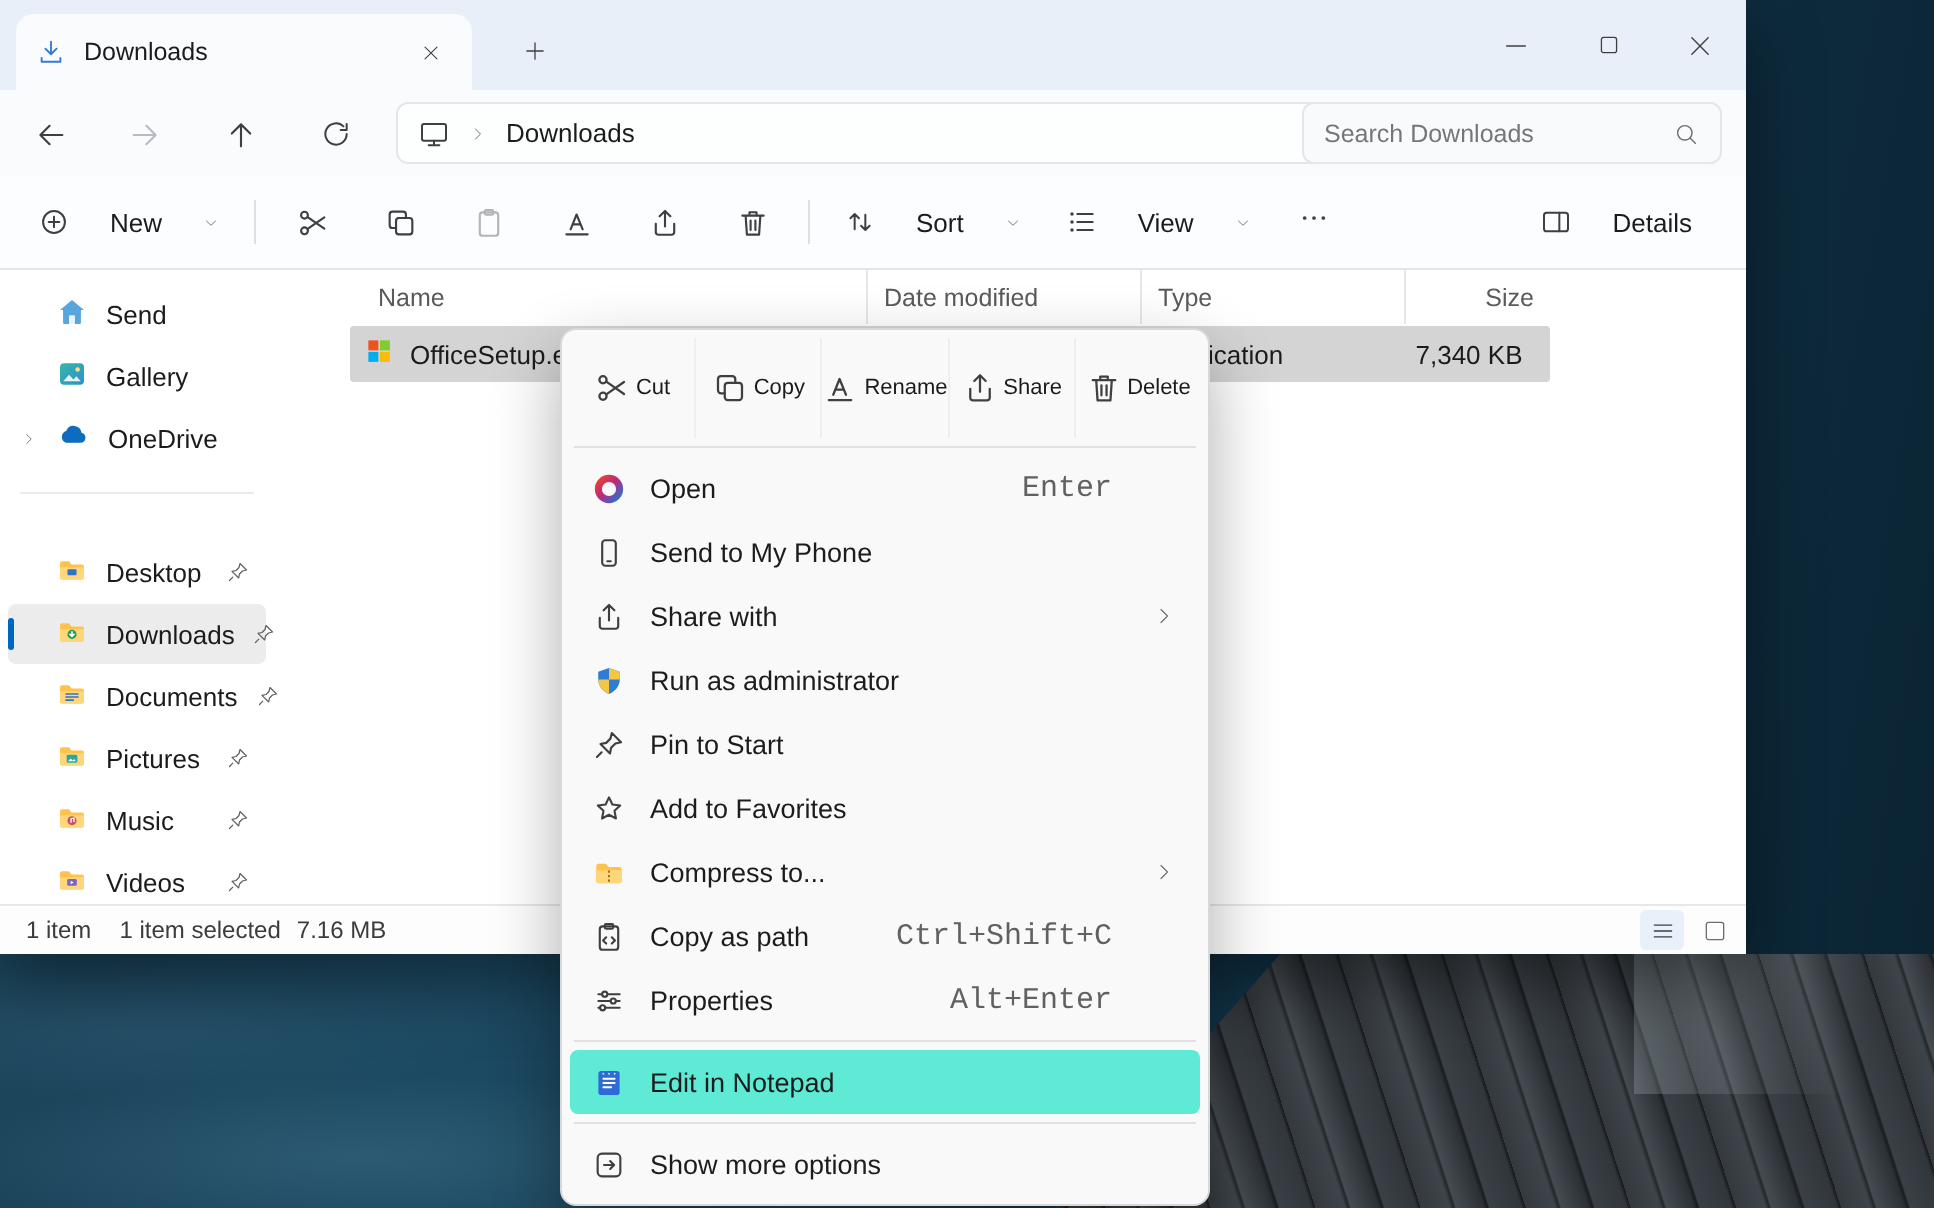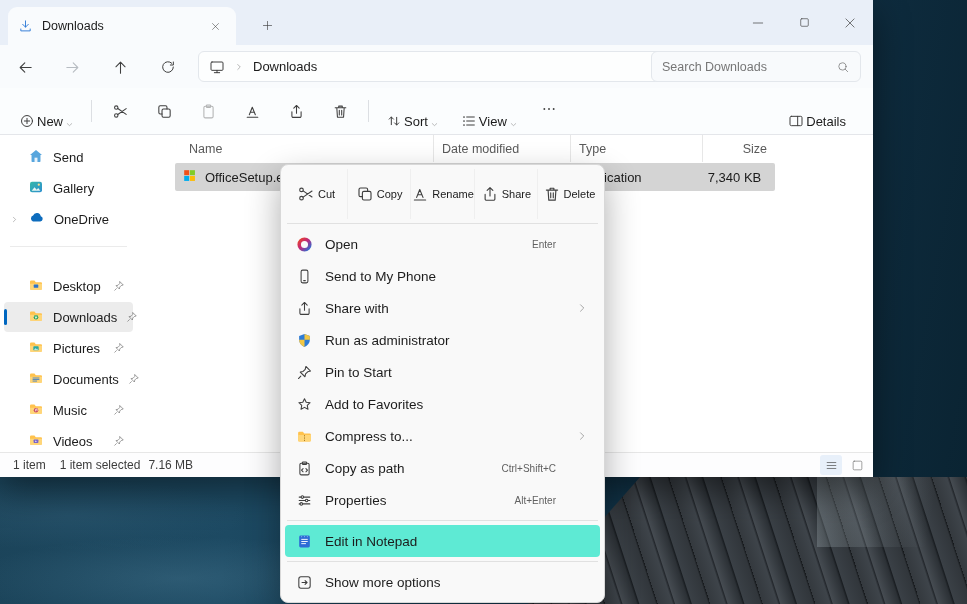--- a/index.html
+++ b/index.html
@@ -44,21 +44,21 @@
     border:1px solid #e3e7ec; border-radius:6px; display:flex; align-items:center; padding:0 10px; gap:9px; font-size:13px; }
   .searchbar { position:absolute; right:12px; top:6px; width:210px; height:31px; background:#f8fafc;
     border:1px solid #e3e7ec; border-radius:6px; display:flex; align-items:center; padding:0 10px; gap:6px; }
   .searchbar input { flex:1; border:none; outline:none; background:transparent; font-family:inherit;
     font-size:12.5px; color:#1b1b1b; min-width:0; }
   .searchbar input::placeholder { color:#767676; }
 
   
   .toolbar { position:absolute; left:0; top:88px; right:0; height:47px; background:#fbfdfe;
     border-bottom:1px solid #e4e6ea; display:flex; align-items:center; padding:0 8px; }
-  .tbtn { display:flex; align-items:flex-end; gap:2px; height:36px; padding:0 11px; border-radius:4px; font-size:13px; }
+  .tbtn { display:flex; align-items:center; gap:20px; height:36px; padding:0 11px; border-radius:4px; font-size:13px; }
   .tool-ic { width:44px; height:36px; display:flex; align-items:center; justify-content:center; border-radius:4px; }
   .tool-ic.disabled { opacity:.38; }
   .tsep { width:1px; height:22px; background:#dcdfe3; margin:0 6px; }
   .details-btn { margin-left:auto; margin-right:8px; }
 
   
   .wbody { position:absolute; left:0; top:135px; right:0; bottom:25px; background:#fff; overflow:hidden; }
   .sidebar { position:absolute; left:0; top:0; width:137px; bottom:0; background:#fff; }
   .sb-item { position:relative; display:flex; align-items:center; gap:9px; height:30px;
     margin:1px 4px; padding-left:24px; border-radius:4px; font-size:13px; }
@@ -98,21 +98,21 @@
   .cmenu { position:absolute; left:280px; top:164px; width:325px; z-index:10; background:#f9f9f9;
     border:1px solid #d8d8d8; border-radius:8px; box-shadow:0 14px 34px rgba(0,0,0,.32); padding:4px; }
   .qbar { display:flex; height:50px; }
   .qbtn { flex:1; display:flex; flex-direction:row; align-items:center; justify-content:center; gap:3px;
     border-radius:4px; font-size:11px; color:#1b1b1b; }
   .qbtn + .qbtn { border-left:1px solid #efefef; border-radius:0 4px 4px 0; }
   .msep { height:1px; background:#e1e1e1; margin:4px 2px; }
   .mitem { display:flex; align-items:center; height:32px; padding:0 10px 0 8px; border-radius:4px; font-size:13.5px; color:#1c1c1c; }
   .mitem.hovered { background:#5eead4; }
   .mic { width:22px; display:flex; justify-content:center; margin-right:10px; }
-  .mshort { margin-left:auto; padding-right:34px; font-size:10px; color:#616161; }
+  .mshort { margin-left:auto; padding-right:34px; font-size:15px; color:#616161;font-family:Liberation Mono, monospace; }
   .mchev { margin-left:auto; padding-right:2px; display:flex; }
 
   
   svg.ic { fill:none; stroke:#3f3f3f; stroke-width:1.5; stroke-linecap:round; stroke-linejoin:round; display:block; }
   svg.thin { stroke-width:1.2; }
 </style>
 </head>
 <body>
 
 <div class="screen">
@@ -419,40 +419,40 @@
             <svg class="ic thin" width="12" height="12" viewBox="0 0 24 24" style="stroke:#5f5f5f">
                 <path d="M14 3.5 20.5 10l-4 1-3 3-.8 4-6.7-6.7 4-.8 3-3ZM6.8 17.2 3.5 20.5"></path>
               </svg>
           </span>
         </div>
         <div class="sb-item">
           <span>
             <svg width="16" height="16" viewBox="0 0 24 24">
                 <path d="M3 7a1.6 1.6 0 0 1 1.6-1.6h5.1l2 2.4h7.7A1.6 1.6 0 0 1 21 9.4v8.2a1.6 1.6 0 0 1-1.6 1.6H4.6A1.6 1.6 0 0 1 3 17.6Z" fill="#ffc24d"></path>
                 <path d="M3 10h18v7.6a1.6 1.6 0 0 1-1.6 1.6H4.6A1.6 1.6 0 0 1 3 17.6Z" fill="#ffd679"></path>
-                <rect x="8" y="11" width="8" height="6" rx="1" fill="#2aa8a0"></rect>
-                <path d="M9 16l2-2.2 1.5 1.6 1-1.1 1.5 1.7Z" fill="#eafaf8"></path>
-              </svg>
-          </span>
-          <span>Pictures</span>
+                <path d="M7.5 12h9M7.5 14.3h9M7.5 16.6h5.5" stroke="#2f74c9" stroke-width="1.2" stroke-linecap="round" fill="none"></path>
+              </svg>
+          </span>
+          <span>Documents</span>
           <span class="sb-pin">
             <svg class="ic thin" width="12" height="12" viewBox="0 0 24 24" style="stroke:#5f5f5f">
                 <path d="M14 3.5 20.5 10l-4 1-3 3-.8 4-6.7-6.7 4-.8 3-3ZM6.8 17.2 3.5 20.5"></path>
               </svg>
           </span>
         </div>
         <div class="sb-item">
           <span>
             <svg width="16" height="16" viewBox="0 0 24 24">
                 <path d="M3 7a1.6 1.6 0 0 1 1.6-1.6h5.1l2 2.4h7.7A1.6 1.6 0 0 1 21 9.4v8.2a1.6 1.6 0 0 1-1.6 1.6H4.6A1.6 1.6 0 0 1 3 17.6Z" fill="#ffc24d"></path>
                 <path d="M3 10h18v7.6a1.6 1.6 0 0 1-1.6 1.6H4.6A1.6 1.6 0 0 1 3 17.6Z" fill="#ffd679"></path>
-                <path d="M7.5 12h9M7.5 14.3h9M7.5 16.6h5.5" stroke="#2f74c9" stroke-width="1.2" stroke-linecap="round" fill="none"></path>
-              </svg>
-          </span>
-          <span>Documents</span>
+                <rect x="8" y="11" width="8" height="6" rx="1" fill="#2aa8a0"></rect>
+                <path d="M9 16l2-2.2 1.5 1.6 1-1.1 1.5 1.7Z" fill="#eafaf8"></path>
+              </svg>
+          </span>
+          <span>Pictures</span>
           <span class="sb-pin">
             <svg class="ic thin" width="12" height="12" viewBox="0 0 24 24" style="stroke:#5f5f5f">
                 <path d="M14 3.5 20.5 10l-4 1-3 3-.8 4-6.7-6.7 4-.8 3-3ZM6.8 17.2 3.5 20.5"></path>
               </svg>
           </span>
         </div>
         <div class="sb-item">
           <span>
             <svg width="16" height="16" viewBox="0 0 24 24">
                 <path d="M3 7a1.6 1.6 0 0 1 1.6-1.6h5.1l2 2.4h7.7A1.6 1.6 0 0 1 21 9.4v8.2a1.6 1.6 0 0 1-1.6 1.6H4.6A1.6 1.6 0 0 1 3 17.6Z" fill="#ffc24d"></path>

